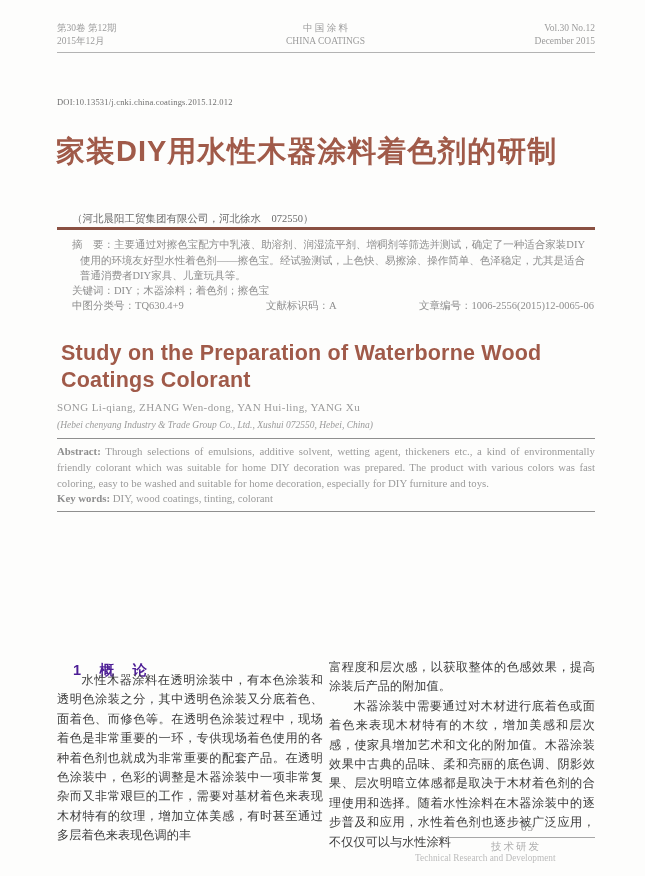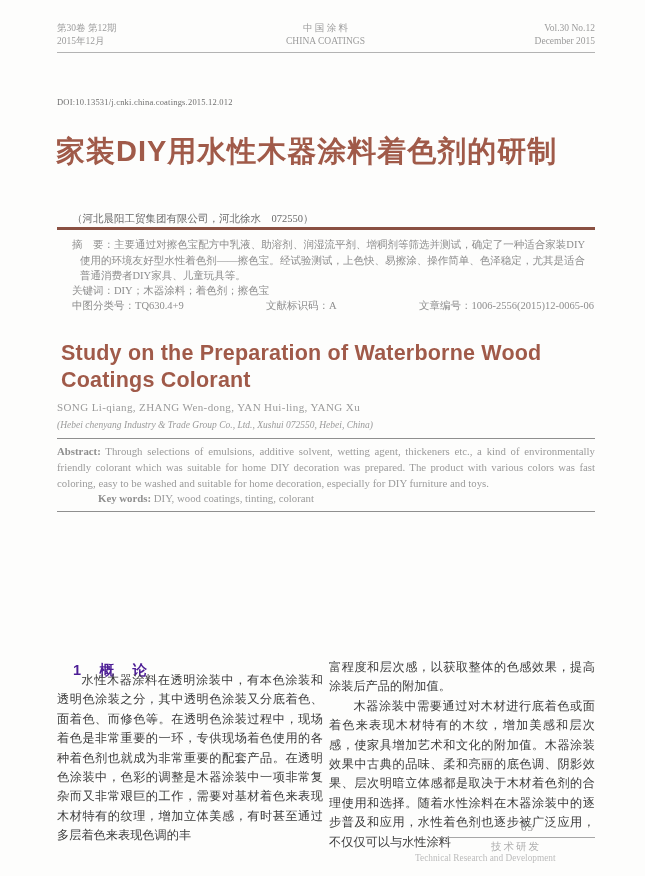--- a/index.html
+++ b/index.html
@@ -87,21 +87,21 @@
     position:absolute;top:438px;left:57px;width:538px;height:1px;background:#8f8f8f;
   }
   .abstract-en{
     position:absolute;top:444px;left:57px;width:538px;
     font-size:10.8px;line-height:15.8px;color:#9b9b9b;
     text-align:justify;
   }
   .abstract-en b, .keywords-en b{color:#8f8f8f;}
   .keywords-en{
     margin-top:0;
-    font-size:10.8px;line-height:15.8px;color:#9b9b9b;margin-left:41px;
+    font-size:10.8px;line-height:15.8px;color:#9b9b9b;
   }
   .thin-rule-2{
     position:absolute;top:511px;left:57px;width:538px;height:1px;background:#8f8f8f;
   }
   
   .section-heading{
     position:absolute;top:645px;left:57px;margin:16px;
     font-family:"Liberation Sans", sans-serif;
     font-size:14.5px;font-weight:bold;color:#4c1d95;letter-spacing:2px;
   }

